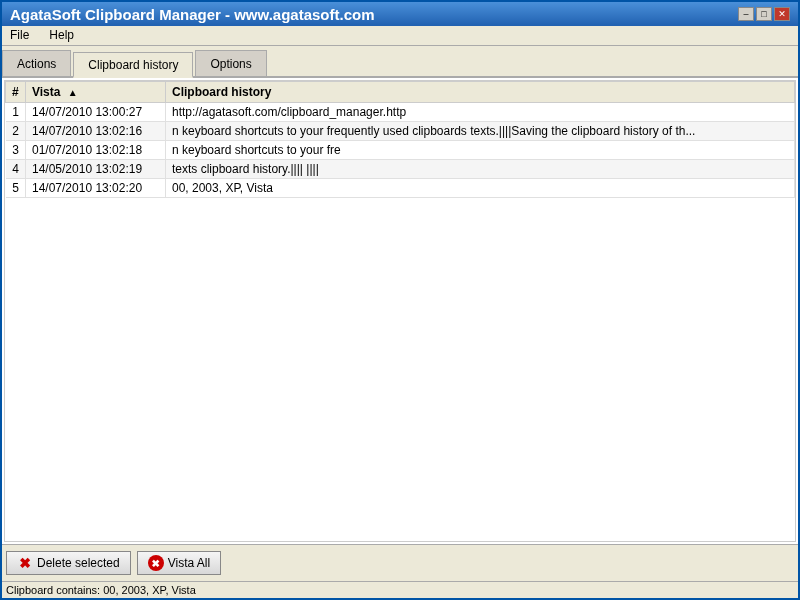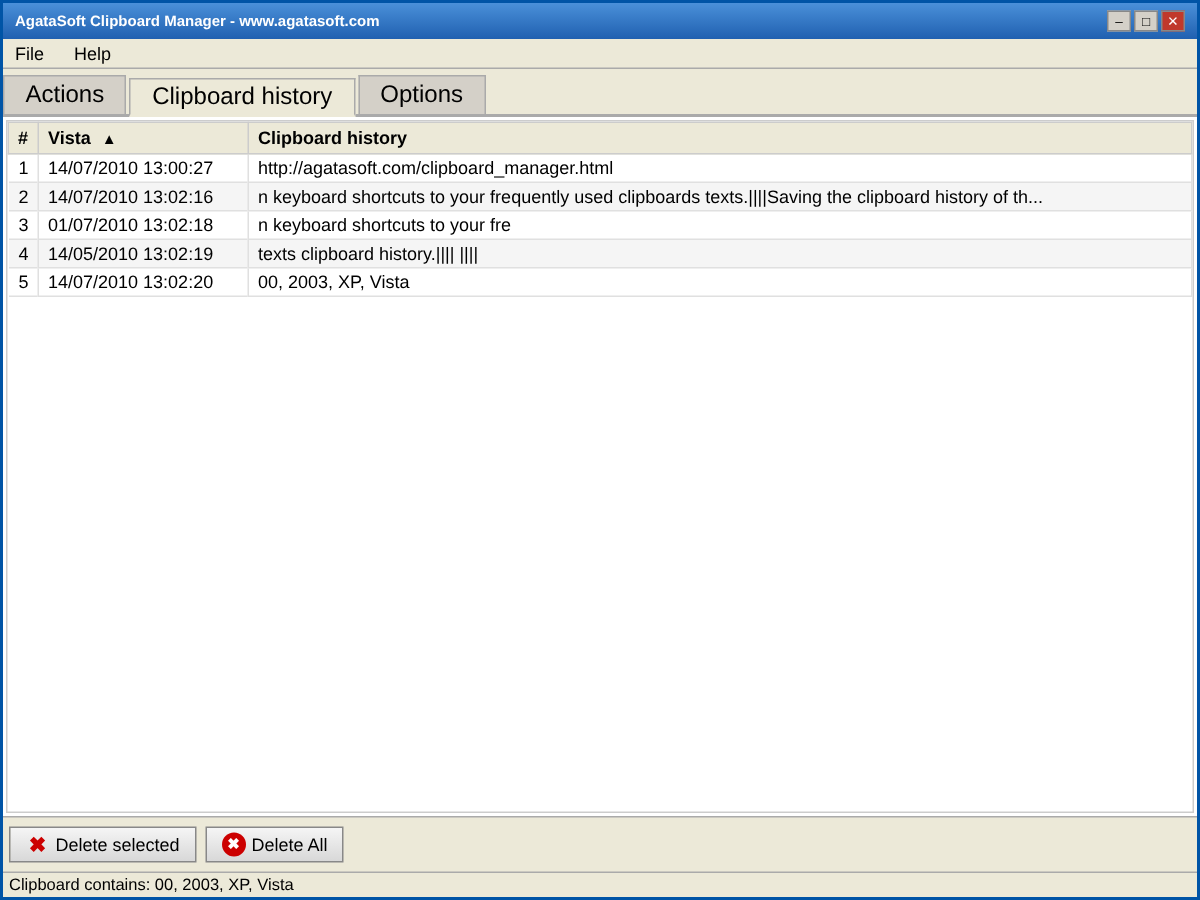--- a/index.html
+++ b/index.html
@@ -23,21 +23,21 @@
       background: linear-gradient(to bottom, #4a90d9 0%, #2060b0 100%);
       color: white;
       padding: 4px 8px;
       display: flex;
       align-items: center;
       justify-content: space-between;
       height: 24px;
       flex-shrink: 0;
     }
     .titlebar-title {
-      font-size: 10px;
+      font-size: 15px;
       font-weight: bold;
     }
     .titlebar-buttons {
       display: flex;
       gap: 2px;
     }
     .titlebar-btn {
       width: 16px;
       height: 14px;
       background: #d4d0c8;
@@ -50,21 +50,20 @@
       color: #000;
     }
     .titlebar-btn.close { background: #c0392b; color: white; }
     .menubar {
       background: #ece9d8;
       padding: 2px 4px;
       display: flex;
       gap: 12px;
       border-bottom: 1px solid #aaa;
       height: 20px;
-      align-items: center;
       flex-shrink: 0;
     }
     .menubar-item {
       font-size: 12px;
       cursor: pointer;
       padding: 0 4px;
     }
     .tabs-bar {
       background: #ece9d8;
       display: flex;
@@ -73,21 +72,21 @@
       border-bottom: 2px solid #aaa;
       height: 32px;
       flex-shrink: 0;
     }
     .tab {
       padding: 4px 14px;
       border: 1px solid #aaa;
       border-bottom: none;
       background: #d4d0c8;
       cursor: pointer;
-      font-size: 16px;
+      font-size: 12px;
       margin-right: 2px;
       height: 26px;
       display: flex;
       align-items: center;
     }
     .tab.active {
       background: #ece9d8;
       border-bottom: 2px solid #ece9d8;
       font-weight: normal;
       z-index: 1;
@@ -225,21 +224,21 @@
               <span>Vista</span>
               <span class="sort-arrow">▲</span>
             </th>
             <th>Clipboard history</th>
           </tr>
         </thead>
         <tbody id="table-body">
         <tr>
       <td class="num">1</td>
       <td class="date">14/07/2010 13:00:27</td>
-      <td style="max-width:500px;overflow:hidden;text-overflow:ellipsis;">http://agatasoft.com/clipboard_manager.html</td>
+      <td style="max-width:500px;overflow:hidden;text-overflow:ellipsis;">http://agatasoft.com/clipboard_manager.http</td>
     </tr>
             <tr>
       <td class="num">2</td>
       <td class="date">14/07/2010 13:02:16</td>
       <td style="max-width:500px;overflow:hidden;text-overflow:ellipsis;">n keyboard shortcuts to your frequently used clipboards texts.||||Saving the clipboard history of th...</td>
     </tr>
             <tr>
       <td class="num">3</td>
       <td class="date">01/07/2010 13:02:18</td>
       <td style="max-width:500px;overflow:hidden;text-overflow:ellipsis;">n keyboard shortcuts to your fre</td>
@@ -259,20 +258,20 @@
     </div>
   </div>
 
   <div class="footer-buttons">
     <button class="footer-btn">
       <span class="btn-icon-delete">✖</span>
       <span>Delete selected</span>
     </button>
     <button class="footer-btn">
       <span class="btn-icon-clear">✖</span>
-      <span>Delete All</span>
+      <span>Vista All</span>
     </button>
   </div>
 
   <div class="status-bar">
     <span>Clipboard contains: 00, 2003, XP, Vista</span>
   </div>
 </div>
 
 </body></html>

